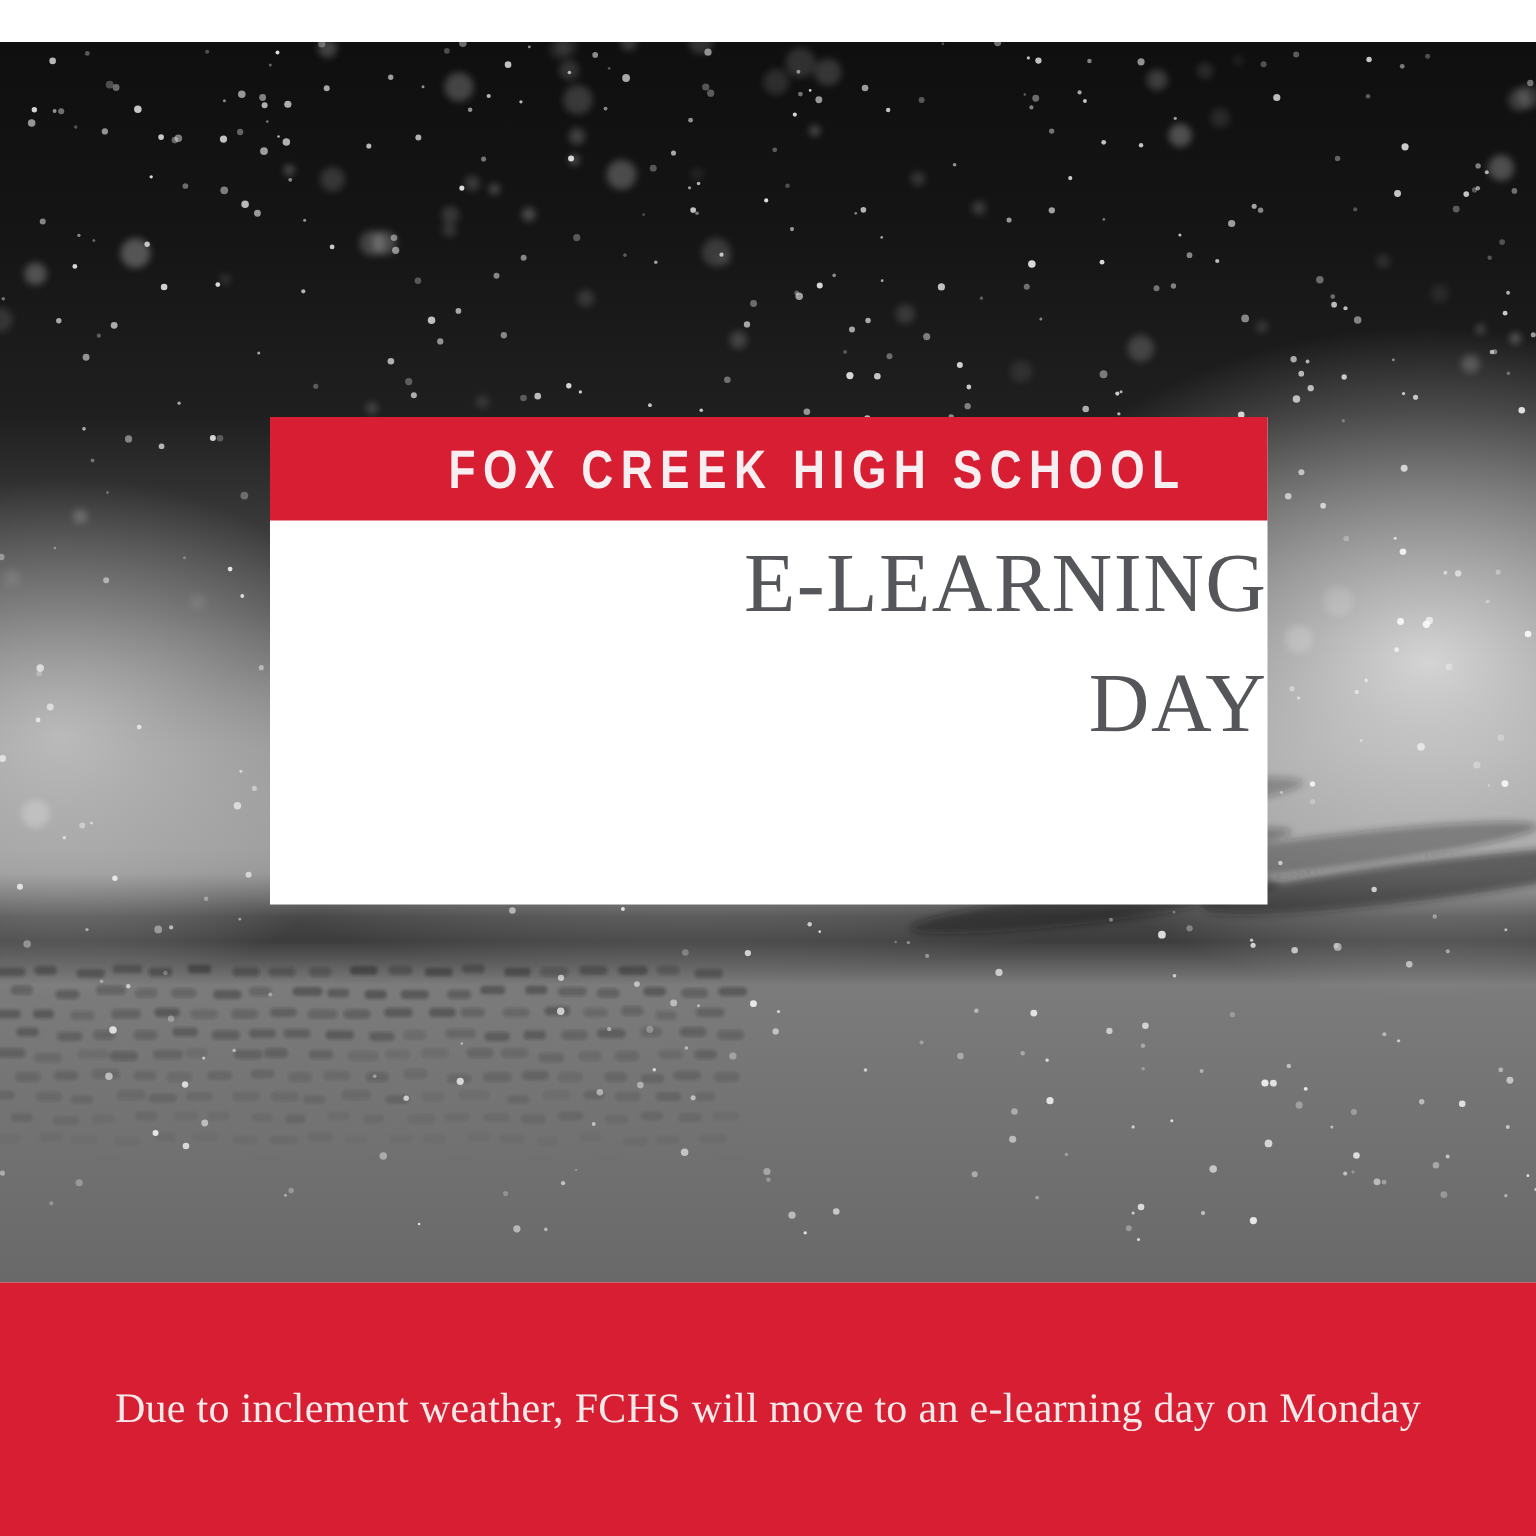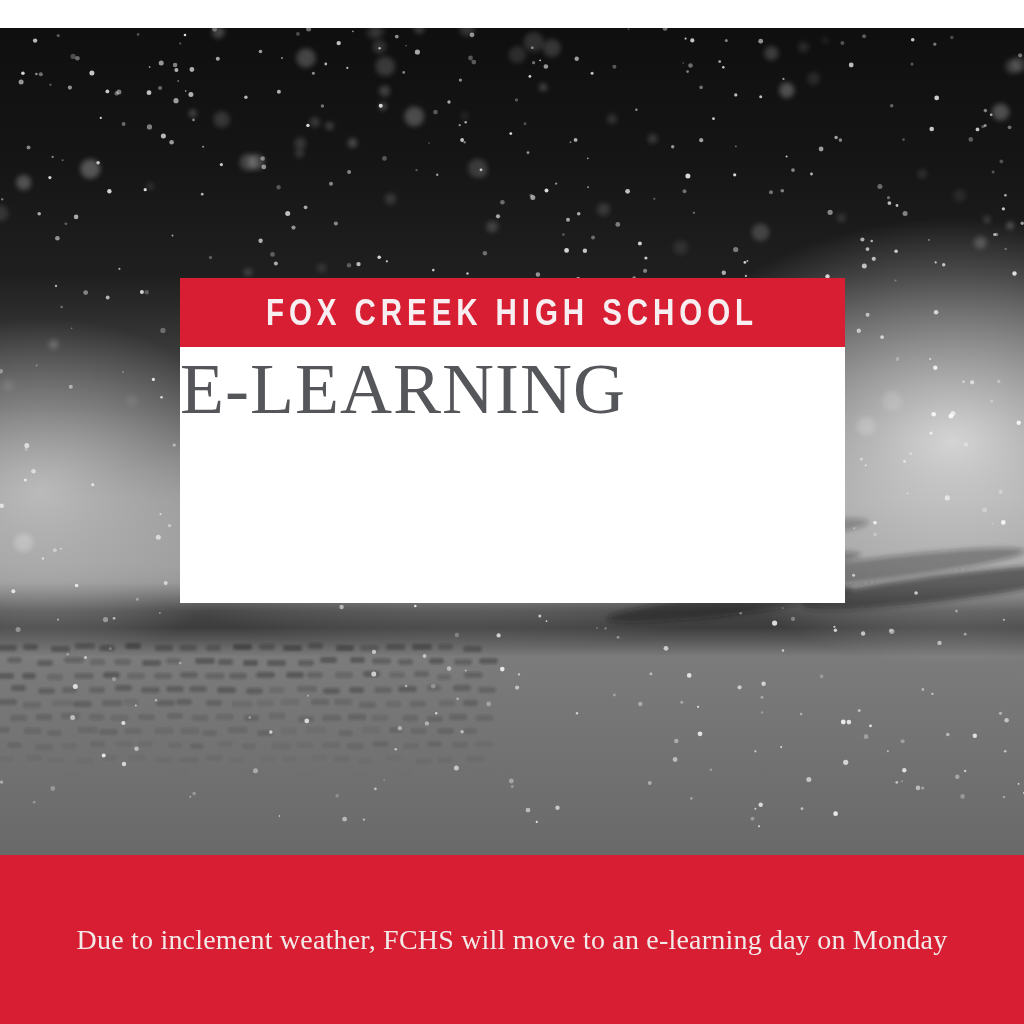--- a/index.html
+++ b/index.html
@@ -29,31 +29,31 @@
       linear-gradient(180deg,#0f0f0f 0%,#151515 16%,#1f1f1f 30%,#4e4e4e 46%,#868686 57%,#929292 65%,#7d7d7d 74%,#757575 84%,#696969 100%);
   }
   .photo svg{position:absolute;left:0;top:0;}
   
   .card{
     position:absolute;left:180px;top:278px;width:665px;height:325px;
     background:var(--card-bg);z-index:5;
   }
   .card-header{
     height:69px;background:var(--red);
-    display:flex;align-items:center;justify-content:center;
+    display:flex;align-items:center;justify-content:flex-end;
   }
   .school-name{
     color:#f6eef0;font-weight:700;font-size:36px;letter-spacing:6px;
     white-space:nowrap;transform:scaleX(.82);transform-origin:center;
     font-family:"Liberation Sans",sans-serif;
   }
   .card-title{
-    margin-top:2px;text-align:left;
+    margin-top:2px;text-align:right;
     font-family:"Liberation Serif",serif;
-    color:var(--title-gray);font-size:72px;line-height:80px;letter-spacing:1px;
+    color:var(--title-gray);font-size:56px;line-height:80px;letter-spacing:1px;
   }
   
   .banner{
     position:absolute;left:0;top:855px;width:1024px;height:169px;
     background:var(--red);z-index:5;
     display:flex;flex-direction:column;align-items:center;justify-content:center;
   }
   .banner-line{
     color:var(--banner-text);font-family:"Liberation Serif",serif;
     font-size:28px;line-height:37px;letter-spacing:.2px;
@@ -917,18 +917,19 @@
       </g>
     </svg>
   </div>
 
 <div class="card">
   <div class="card-header">
     <span class="school-name">FOX CREEK HIGH SCHOOL</span>
   </div>
   <div class="card-title">
     <div>E-LEARNING</div>
+    <div>DAY</div>
   </div>
 </div>
 
 <div class="banner">
   <div class="banner-line">Due to inclement weather, FCHS will move to an e-learning day on Monday</div>
 </div>
 
 </body></html>

